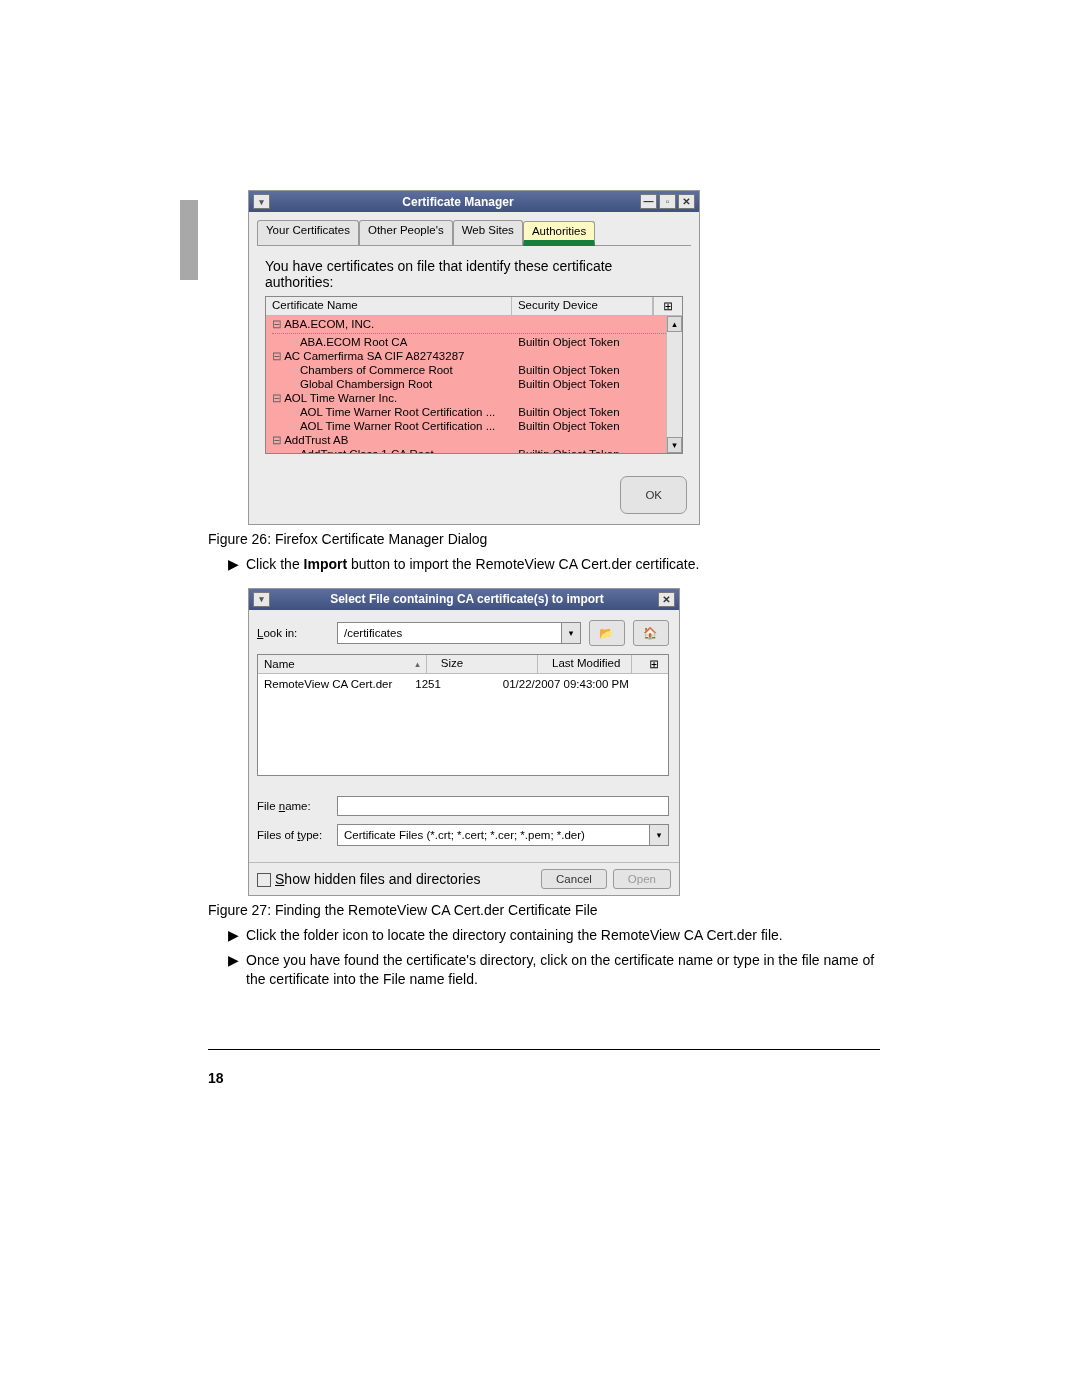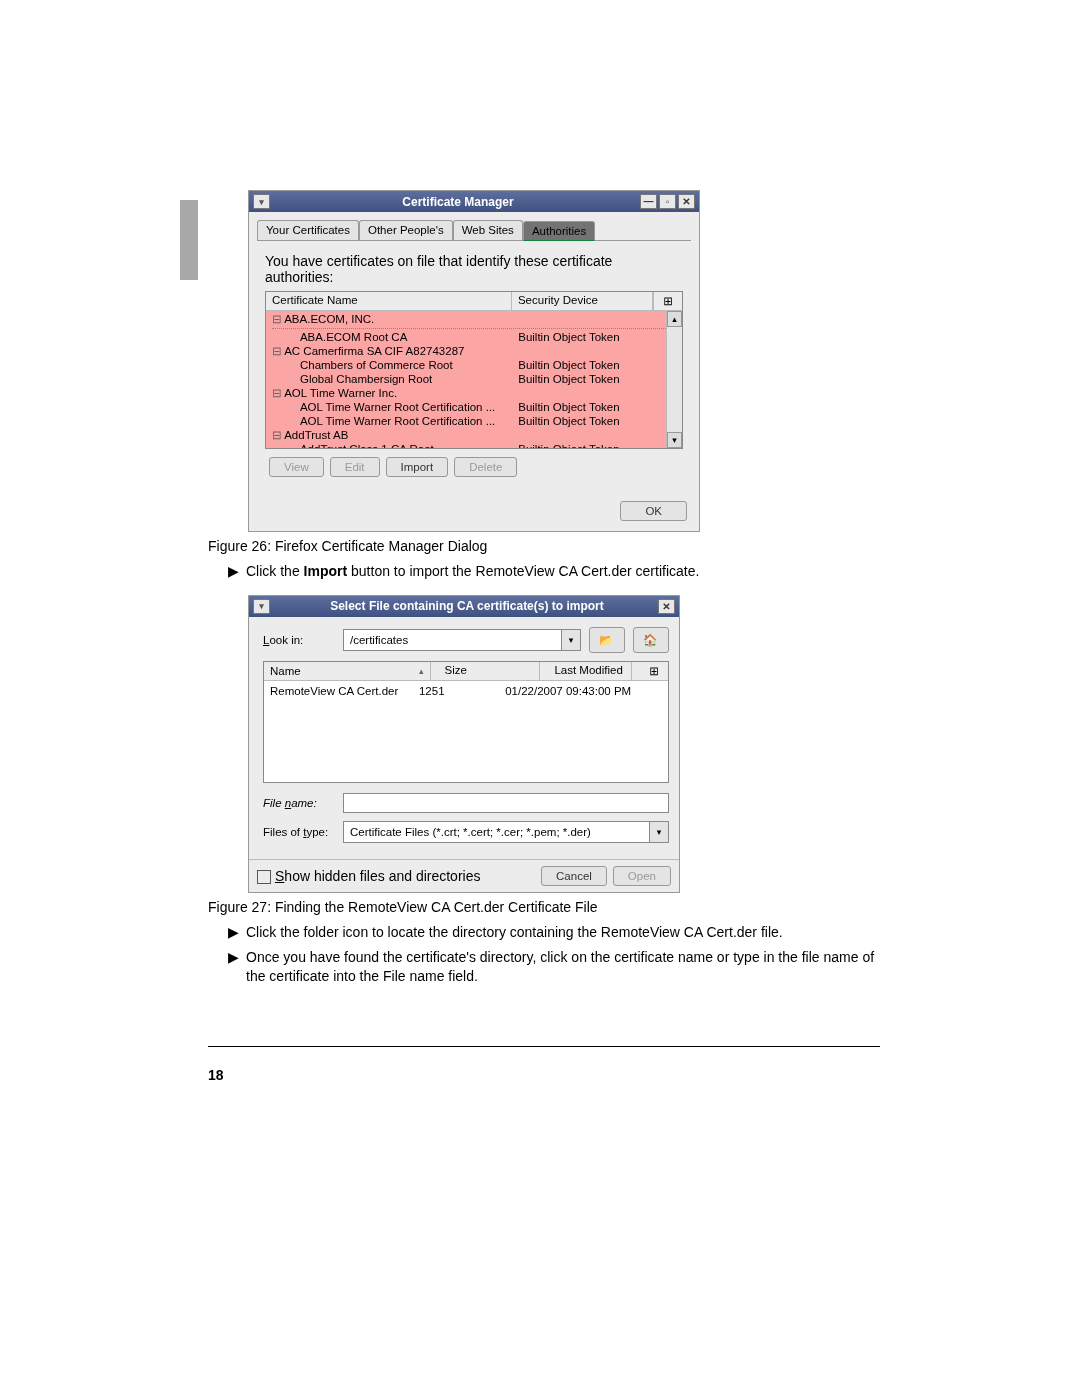--- a/index.html
+++ b/index.html
@@ -74,24 +74,24 @@
   }
   .tab {
     padding: 3px 8px;
     border: 1px solid #999;
     border-bottom: none;
     background: #e4e4e4;
     margin-right: 0px;
     border-radius: 3px 3px 0 0;
   }
   .tab.active {
-    background: #737373;
+    background: #fef9c3;
     position: relative;
     top: 1px;
-    border-bottom: 1px solid #15803d;
+    border-bottom: 6px solid #15803d;
   }
   .pane {
     margin: 0 8px 8px 8px;
     background: #ececec;
     padding: 8px;
   }
   .instr { font-size: 14px; margin: 4px 4px 6px 0; }
   .listbox {
     background: #fca5a5;
     border: 1px solid #888;
@@ -172,21 +172,21 @@
   }
   .bullet .mark { width: 18px; flex-shrink:0; }
   .bullet .txt { flex:1; }
   
   .fd {
     border: 1px solid #999;
     background: #ececec;
     margin: 14px 0 6px 40px;
   }
   .fd .titlebar .winbtns .winbtn:nth-child(1){display:flex;}
-  .fd-body { padding: 10px 10px 8px 14px; font-size: 11.5px; }
+  .fd-body { padding: 10px 10px 8px 8px; font-size: 11.5px; }
   .fd-row { display:flex; align-items:center; margin-bottom:8px; gap:8px;}
   .fd-label { width: 72px; }
   .combo {
     flex:1; background:#fff; border:1px solid #888;
     height:20px; display:flex; align-items:center;
   }
   .combo span { padding: 0 6px; flex:1; }
   .combo .cbtn {
     width:18px; height:100%; border-left:1px solid #888;
     background:#e4e4e4; display:flex;align-items:center;justify-content:center;
@@ -316,29 +316,23 @@
                   <div class="s">Builtin Object Token</div>
                 </div>
               </div>
             <div class="scroll">
               <div class="sbbtn">▴</div>
               <div class="track"></div>
               <div class="sbbtn">▾</div>
             </div>
           </div>
         </div>
-        <div class="btnrow">
-          <div class="btn disabled">View</div>
-          <div class="btn disabled">Edit</div>
-          <div class="btn">Import</div>
-          <div class="btn disabled">Delete</div>
-        </div>
       </div>
       <div class="okrow">
-        <div class="btn" style="padding:3px 24px;">OK</div>
+        <div class="btn" style="padding:12px 24px;border-radius:7px;">OK</div>
       </div>
     </div>
 
     <div class="caption">Figure 26: Firefox Certificate Manager Dialog</div>
 
     <div class="bullet">
       <span class="mark">▶</span>
       <span class="txt">
         <span>Click the </span><b>Import</b><span> button to import the RemoteView CA Cert.der certificate.</span>
       </span>
@@ -379,21 +373,21 @@
             <div class="c cfg">⊞</div>
           </div>
           <div class="fd-data" id="fd-rows">
               <div class="r">
                 <div class="c1">RemoteView CA Cert.der</div>
                 <div class="c2">1251</div>
                 <div class="c3">01/22/2007 09:43:00 PM</div>
               </div>
             </div>
         </div>
-        <div class="fd-row" style="margin-top:10px;font-style:italic;">
+        <div class="fd-row" style="margin-top:20px;">
           <span class="fd-label">File <u>n</u>ame:</span>
           <div class="input"></div>
         </div>
         <div class="fd-row">
           <span class="fd-label">Files of <u>t</u>ype:</span>
           <div class="combo">
             <span>Certificate Files (*.crt; *.cert; *.cer; *.pem; *.der)</span>
             <div class="cbtn">▾</div>
           </div>
         </div>

